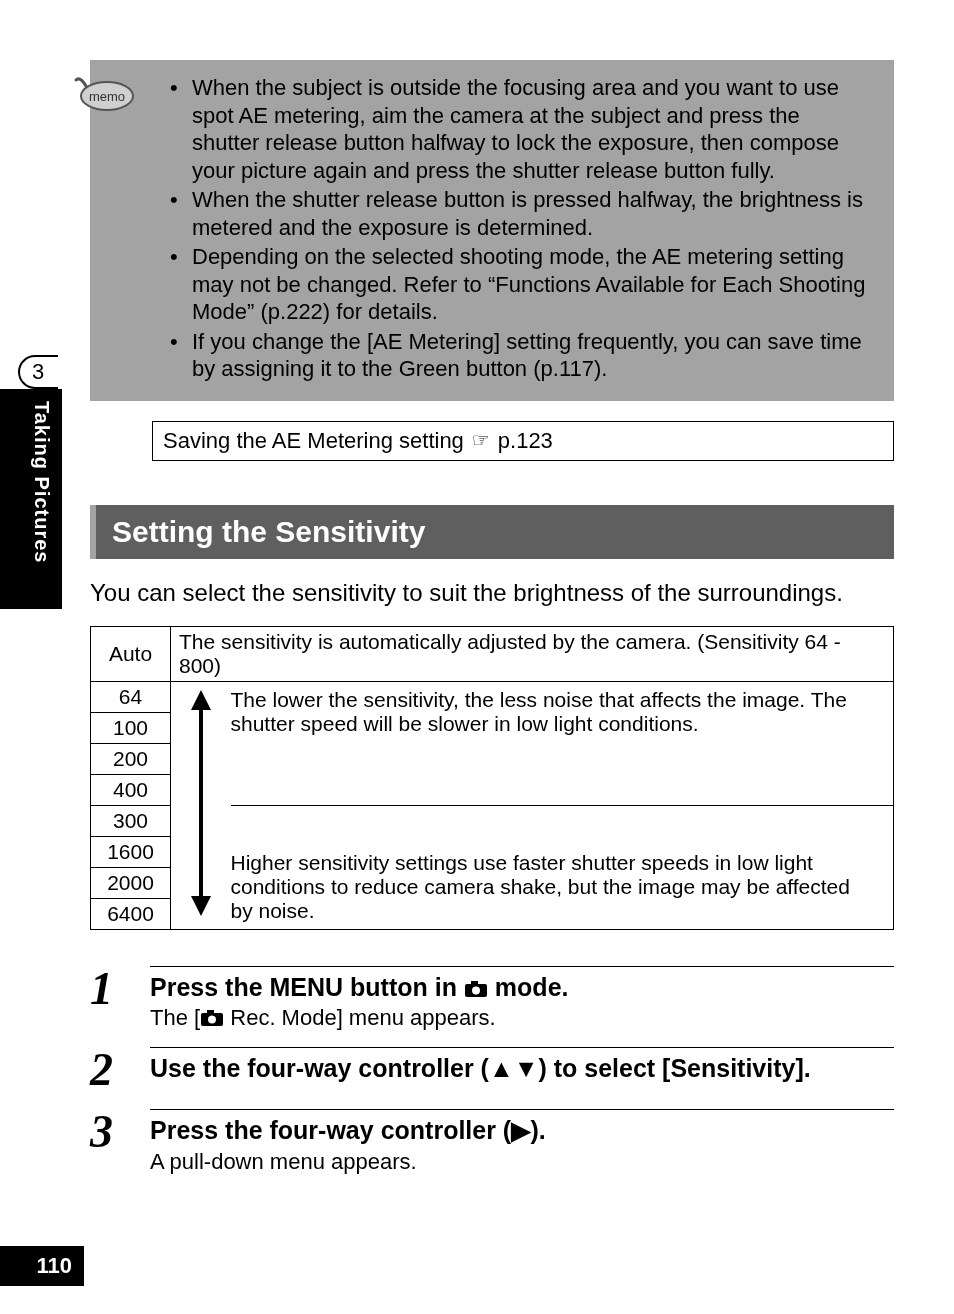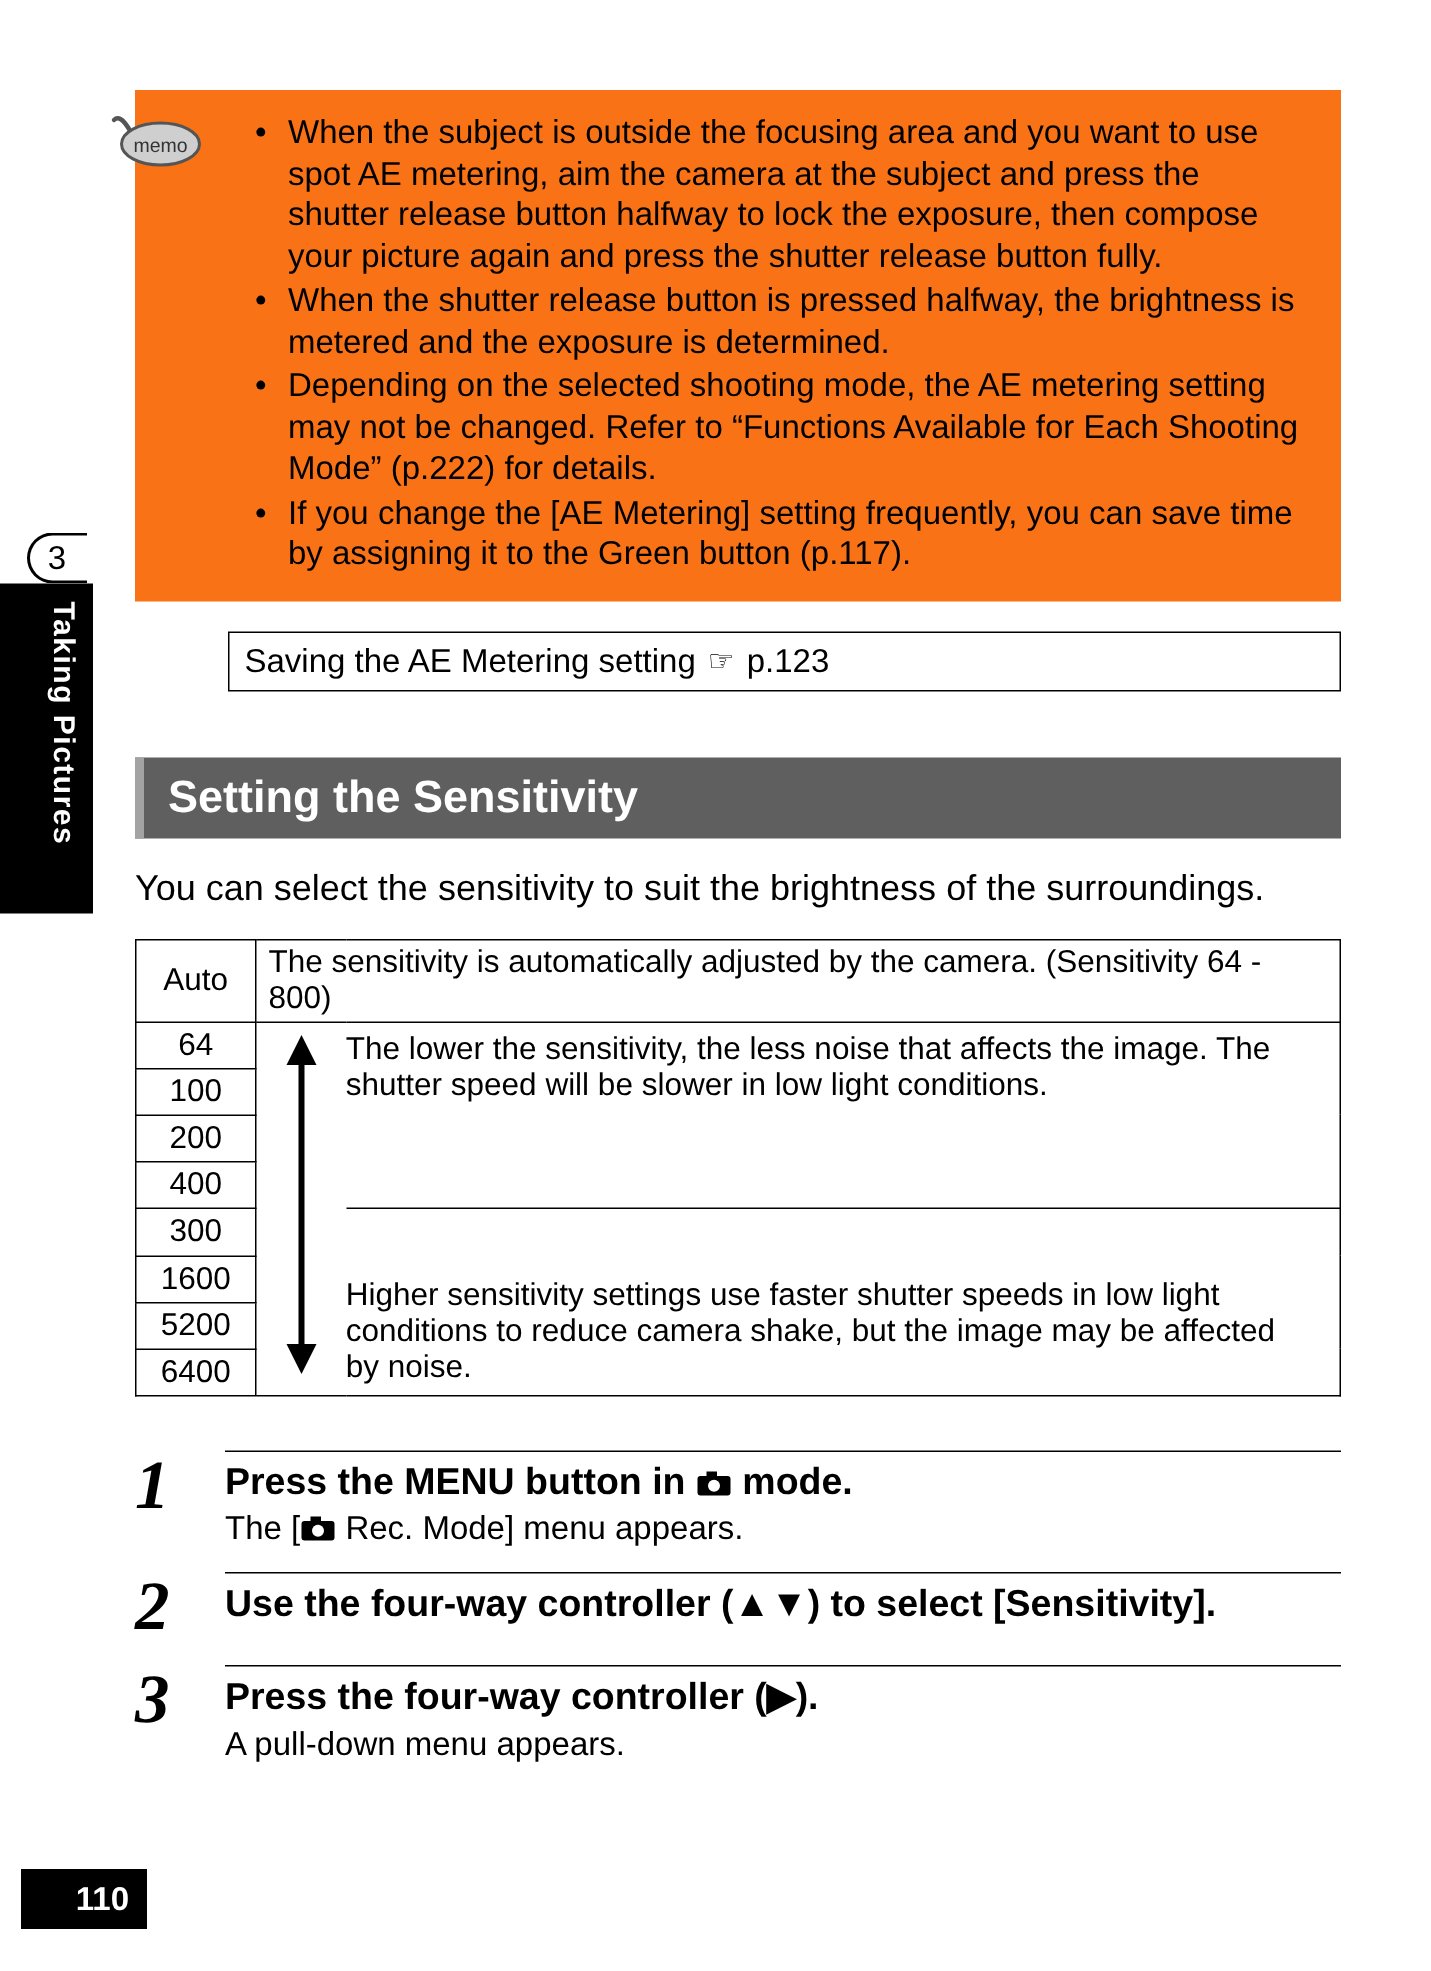--- a/index.html
+++ b/index.html
@@ -6,21 +6,21 @@
   html, body { width: 954px; height: 1314px; font-family: Arial, Helvetica, sans-serif; background: #fff; color: #000; }
   .page { position: relative; width: 954px; height: 1314px; padding: 60px 60px 60px 90px; }
 
   
   .side-tab { position: absolute; left: 0; top: 355px; width: 62px; height: 270px; }
   .side-tab .num-box { position: absolute; left: 18px; top: 0; width: 40px; height: 34px; border: 2px solid #000; border-right: none; border-radius: 18px 0 0 18px; background: #fff; font-size: 22px; font-weight: normal; display:flex; align-items:center; justify-content:center; padding-right:2px;}
   .side-tab .black { position:absolute; left:0; top:34px; width:62px; height:220px; background:#000; border-radius: 0 0 0 0;}
   .side-tab .black .v { position:absolute; left:30px; top:12px; color:#fff; font-weight:bold; font-size:20px; writing-mode: vertical-rl; transform: rotate(0deg); letter-spacing:1px; font-family: Arial, sans-serif;}
 
   
-  .memo-block { background:#f97316; padding: 14px 22px 16px 80px; position:relative; min-height:90px; font-size:22px; line-height:1.25; }
+  .memo-block { background:#a3a3a3; padding: 14px 22px 16px 80px; position:relative; min-height:90px; font-size:22px; line-height:1.25; }
   .memo-icon { position:absolute; left:-18px; top:6px; width:70px; height:50px; }
   .memo-icon svg { width:70px; height:50px; }
   .memo-block ul { list-style:none; }
   .memo-block li { position:relative; padding-left:22px; margin-bottom:2px; }
   .memo-block li::before { content:"•"; position:absolute; left:0; top:0; font-size:22px; }
 
   
   .link-box { border:1px solid #000; margin-top:20px; margin-left:62px; padding:6px 10px; font-size:22px; display:flex; align-items:flex-start; gap:8px; }
   .hand { font-size:20px; }
 
@@ -42,21 +42,21 @@
   .step { display:flex; gap:20px; margin-bottom:10px; border-top:1px solid #000; padding-top:6px;}
   .step:first-child{border-top:none; padding-top:0;}
   .step-num { font-family: "Brush Script MT", "Lucida Handwriting", cursive; font-size:46px; font-weight:bold; font-style:italic; width:40px; line-height:1; }
   .step-body { flex:1; font-size:23px; }
   .step-title { font-weight:bold; font-size:25px; line-height:1.3; border-top:1px solid #000; padding-top:4px;}
   .step:first-child .step-title{border-top:1px solid #000;}
   .step-desc { font-size:22px; margin-top:2px; }
   .menu-word { font-family: Arial; font-weight:bold; letter-spacing:0px; }
 
   
-  .footer { position:absolute; left:14px; bottom:28px; width:84px; height:40px; background:#000; color:#fff; font-weight:bold; font-size:22px; display:flex; align-items:center; justify-content:flex-end; padding-right:12px; }
+  .footer { position:absolute; left:0; bottom:28px; width:84px; height:40px; background:#000; color:#fff; font-weight:bold; font-size:22px; display:flex; align-items:center; justify-content:flex-end; padding-right:12px; }
 
   .cam-icon{display:inline-block; width:24px; height:18px; vertical-align:-2px;}
   .cam-icon svg{width:24px;height:18px;}
 </style>
 </head>
 <body>
 
 <div class="page">
 
   <div class="side-tab">
@@ -119,21 +119,21 @@
           <td class="label">400</td>
         </tr>
     <tr>
           <td class="label">300</td>
       <td class="desc-cell" rowspan="4" style="vertical-align:bottom; border-bottom:1px solid #000; padding-bottom:6px;">Higher sensitivity settings use faster shutter speeds in low light conditions to reduce camera shake, but the image may be affected by noise.</td>
     </tr>
     <tr>
           <td class="label">1600</td>
         </tr>
     <tr>
-          <td class="label">5200</td>
+          <td class="label">2000</td>
         </tr>
     <tr>
           <td class="label">6400</td>
         </tr>
   </tbody>
     </table>
 
   <div class="steps">
 
     <div class="step" style="border-top:none;">

